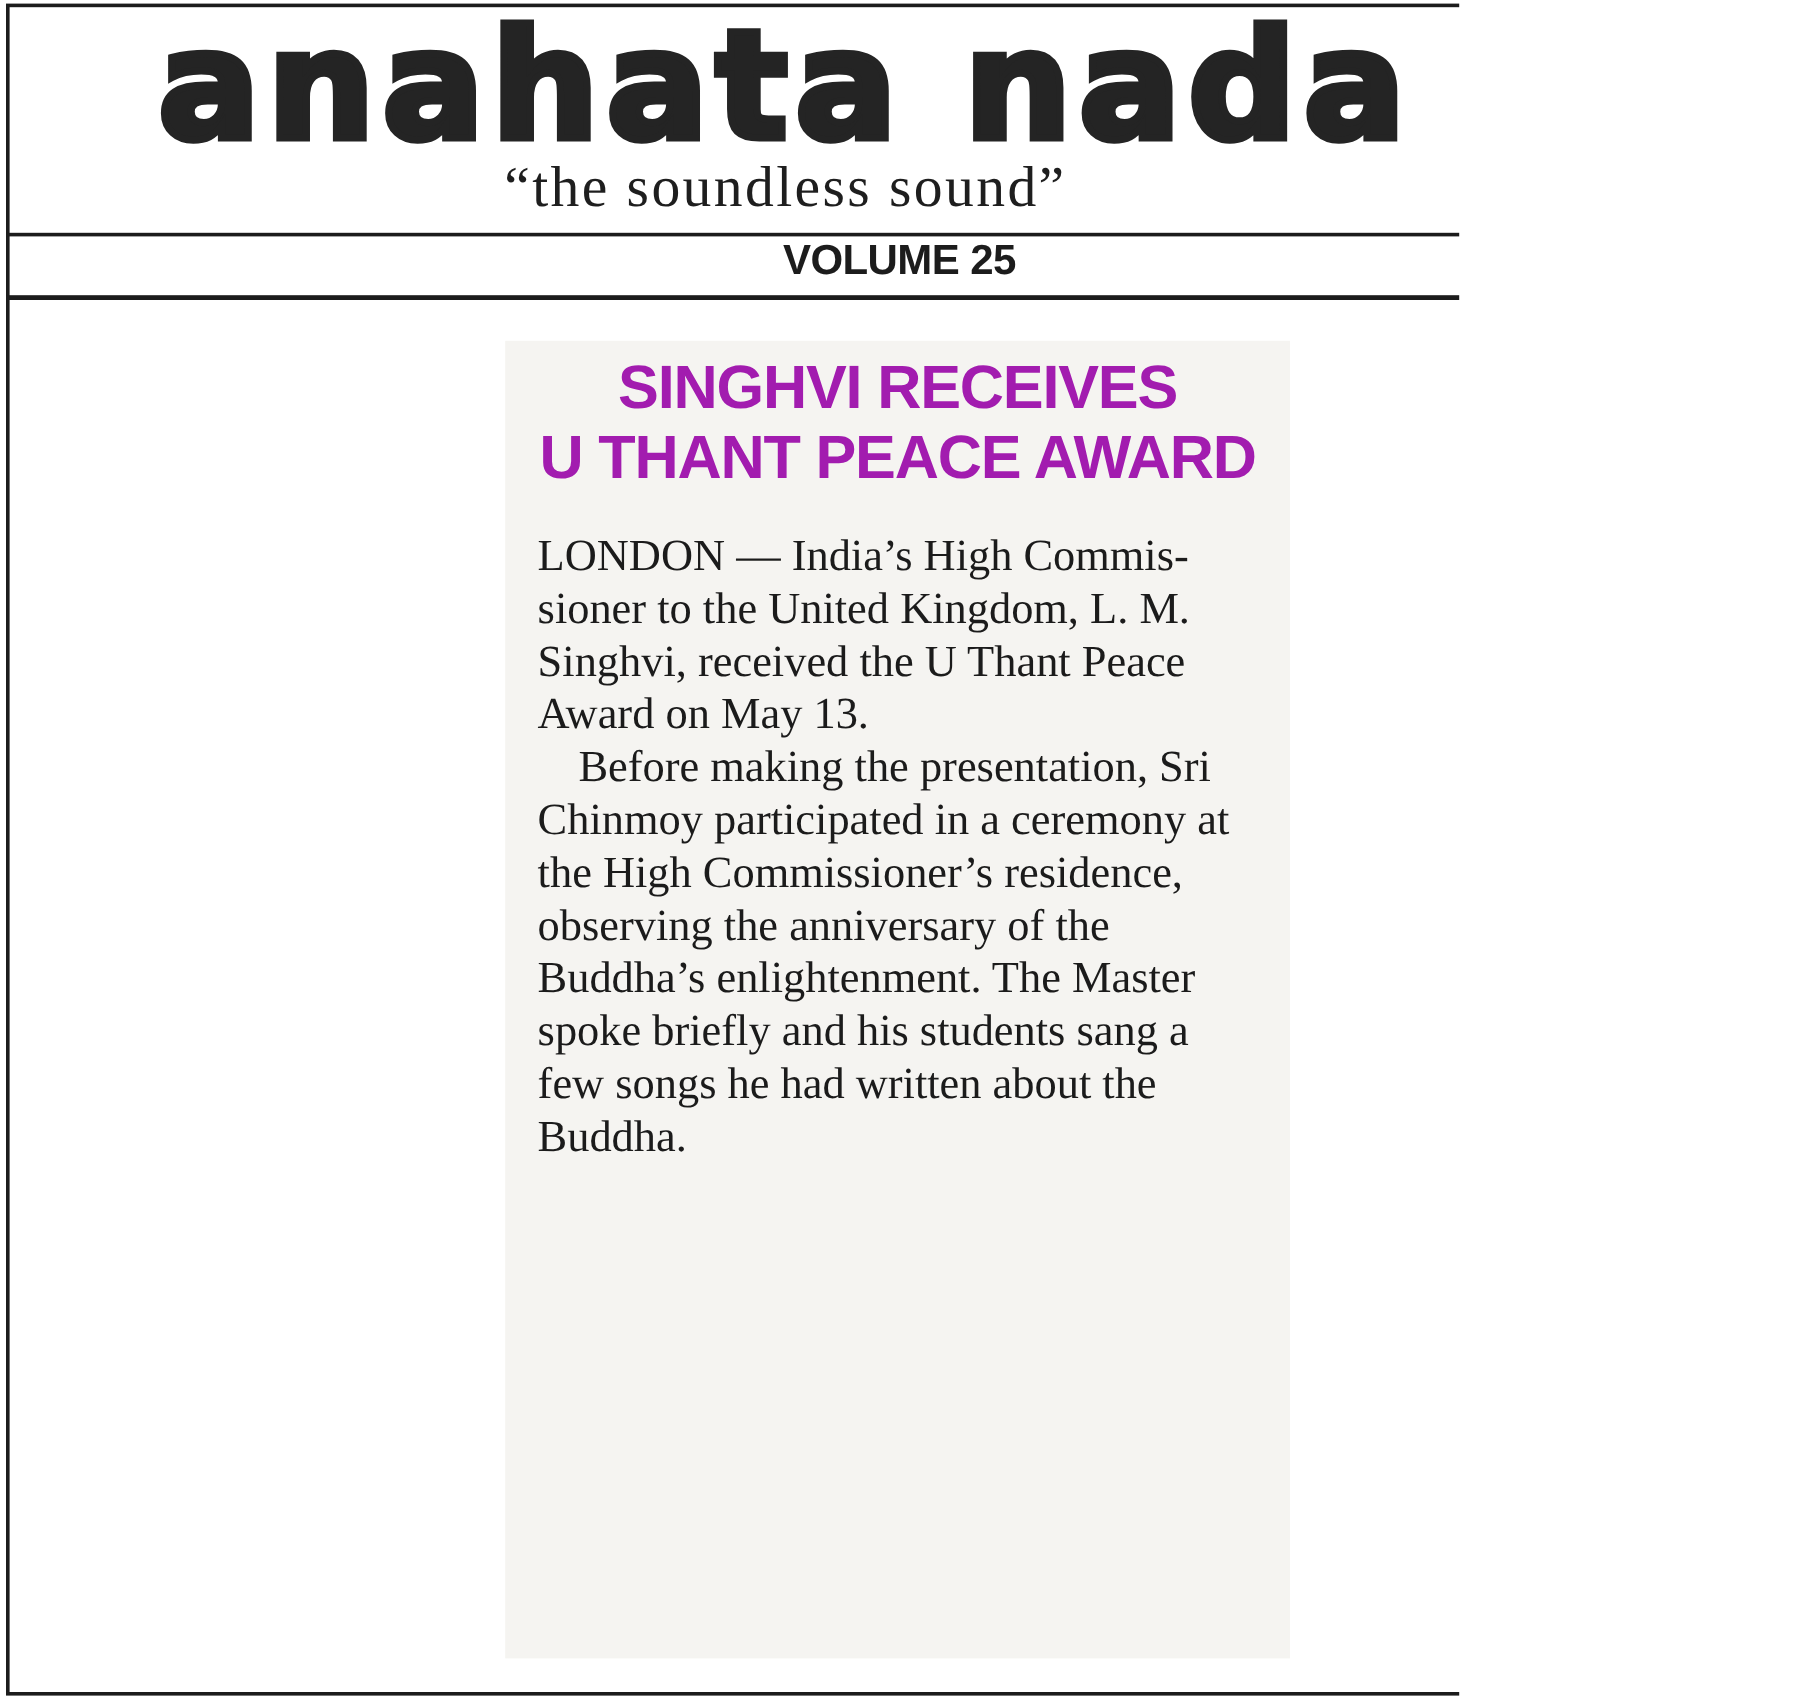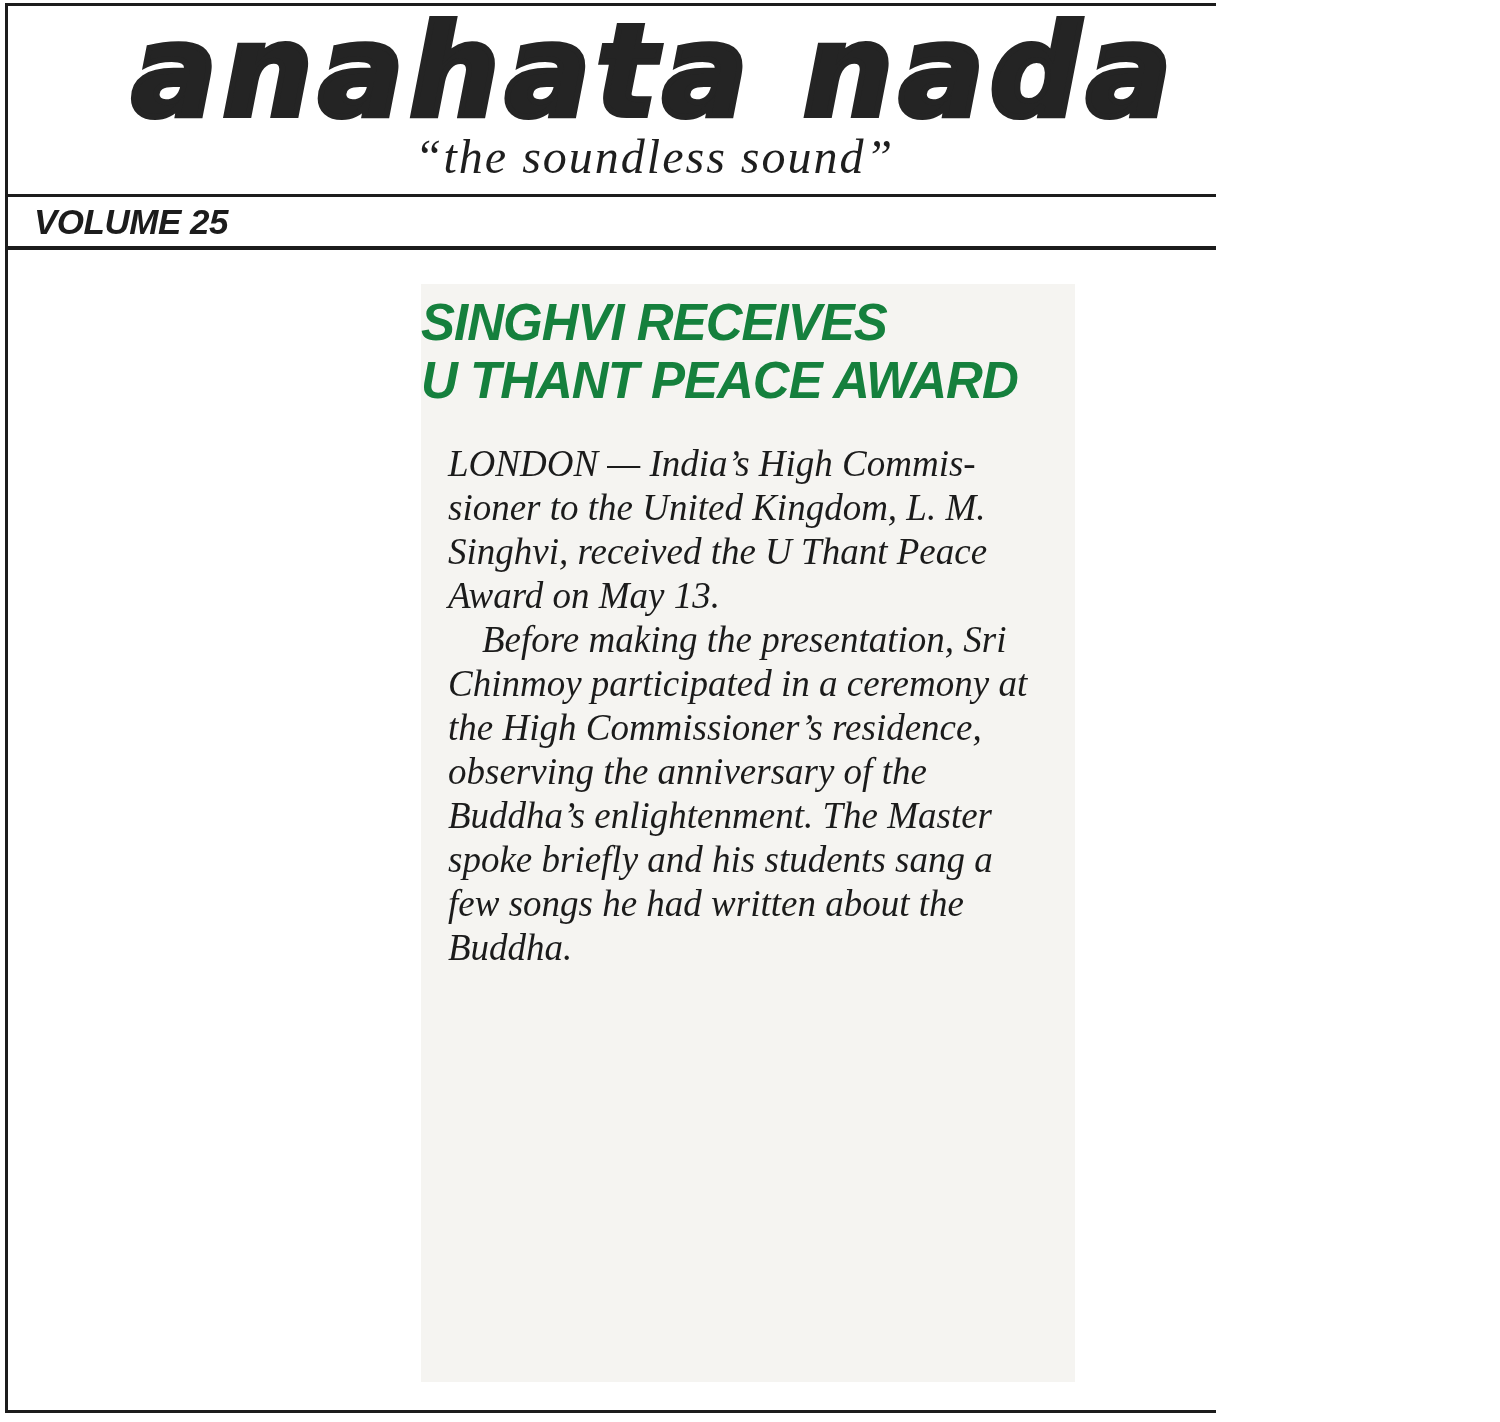--- a/index.html
+++ b/index.html
@@ -4,21 +4,20 @@
 <style>
   html, body { margin: 0; padding: 0; background: #ffffff; }
   .page {
     position: relative;
     width: 1216px;
     height: 1422px;
     background: #ffffff;
     overflow: hidden;
     font-family: "Liberation Serif", serif;
     color: #1e1e1e;
-    font-style: italic;
   }
   
   .frame {
     position: absolute;
     left: 5px; top: 3px;
     width: 1480px; height: 1404px;
     border: 3px solid #1c1c1c;
   }
   .rule { position: absolute; left: 5px; width: 1486px; background: #1c1c1c; }
   .rule-1 { top: 194px; height: 3px; }
@@ -64,36 +63,38 @@
     position: absolute; left: 8px; top: 197px;
     width: 1483px; height: 49px;
     box-sizing: border-box;
     padding: 0 26px;
     display: flex; align-items: center; justify-content: space-between;
     font-family: "Liberation Sans", sans-serif;
     font-weight: bold;
     font-size: 35px;
     letter-spacing: -0.5px;
     color: #1c1c1c;
+    flex-direction: column;
   }
   
   .article {
     position: absolute; left: 421px; top: 284px;
     width: 654px; height: 1098px;
     background: #f5f4f1;
   }
   .article-title {
     margin: 10px 0 0 0;
+    text-align: center;
     font-family: "Liberation Sans", sans-serif;
     font-weight: bold;
     font-size: 51px;
     line-height: 58px;
     letter-spacing: -1px;
     white-space: pre-line;
-    color: #15803d;
+    color: #a21caf;
   }
   .article-body {
     width: 600px;
     margin: 32px auto 0 auto;
     font-family: "Liberation Serif", serif;
     font-size: 37px;
     line-height: 44px;
     color: #1b1b1b;
   }
   .article-body p { margin: 0; white-space: pre-line; }

